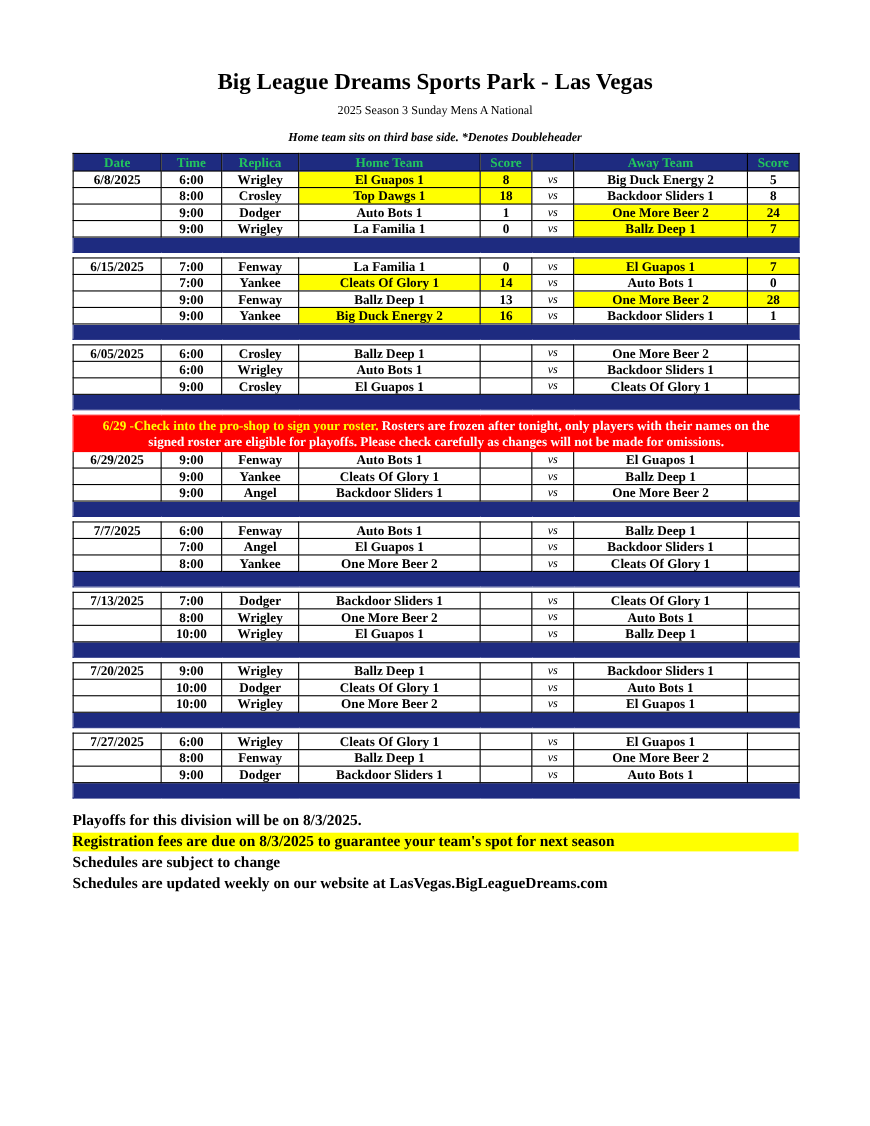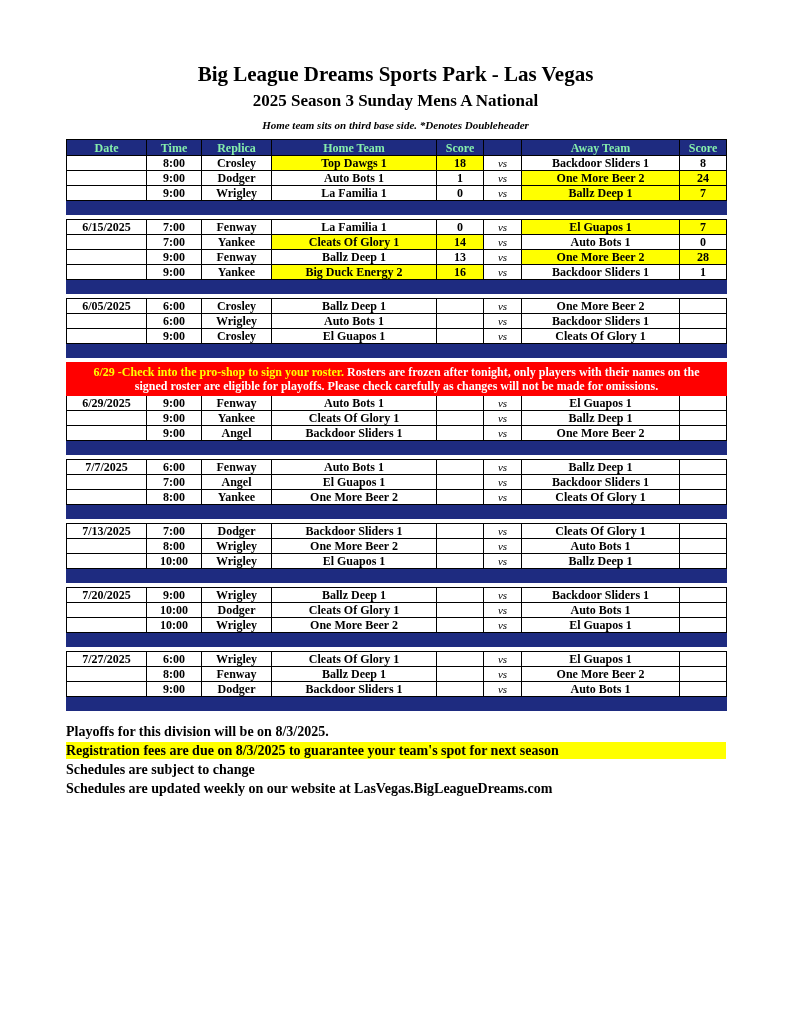--- a/index.html
+++ b/index.html
@@ -12,21 +12,21 @@
   html,body{margin:0;padding:0;background:#ffffff;}
   body{
     width:791px;height:1024px;
     font-family:"Liberation Serif","DejaVu Serif",serif;
     color:var(--ink);
   }
   .page{position:relative;width:791px;height:1024px;overflow:hidden;background:#fff;}
 
   .doc-header{text-align:center;padding-top:62px;}
   .doc-title{font-size:21px;font-weight:bold;margin:0;line-height:24px;}
-  .doc-subtitle{font-size:17px;font-weight:bold;margin:6px 0 0;line-height:18px;}
+  .doc-subtitle{font-size:11px;font-weight:normal;margin:6px 0 0;line-height:18px;}
   .doc-note{font-size:11px;font-weight:bold;font-style:italic;margin:9px 0 7px;line-height:13px;}
 
   table.sched{
     border-collapse:collapse;
     table-layout:fixed;
     width:660px;
     margin-left:66px;
   }
   .sched th,.sched td{
     border:1px solid #000;
@@ -34,21 +34,21 @@
     font-weight:bold;
     text-align:center;
     padding:0 2px;
     height:15px;
     line-height:14px;
     white-space:nowrap;
     overflow:hidden;
   }
   .sched thead th{
     background:var(--navy);
-    color:#86efac;
+    color:#22c55e;
     border-color:#000;
     height:16px;
   }
   .sched td.vs{
     font-weight:normal;
     font-style:italic;
     font-size:11px;
   }
   .sched td.hl{background:var(--yellow);}
   .sched tr.sep-row td{
@@ -114,20 +114,30 @@
         <th>Replica</th>
         <th>Home Team</th>
         <th>Score</th>
         <th></th>
         <th>Away Team</th>
         <th>Score</th>
       </tr>
     </thead>
     <tbody>
         <tr class="game-row">
+          <td>6/8/2025</td>
+          <td>6:00</td>
+          <td>Wrigley</td>
+          <td class="hl">El Guapos 1</td>
+          <td class="hl">8</td>
+          <td class="vs">vs</td>
+          <td>Big Duck Energy 2</td>
+          <td>5</td>
+        </tr>
+        <tr class="game-row">
           <td></td>
           <td>8:00</td>
           <td>Crosley</td>
           <td class="hl">Top Dawgs 1</td>
           <td class="hl">18</td>
           <td class="vs">vs</td>
           <td>Backdoor Sliders 1</td>
           <td>8</td>
         </tr>
         <tr class="game-row">

